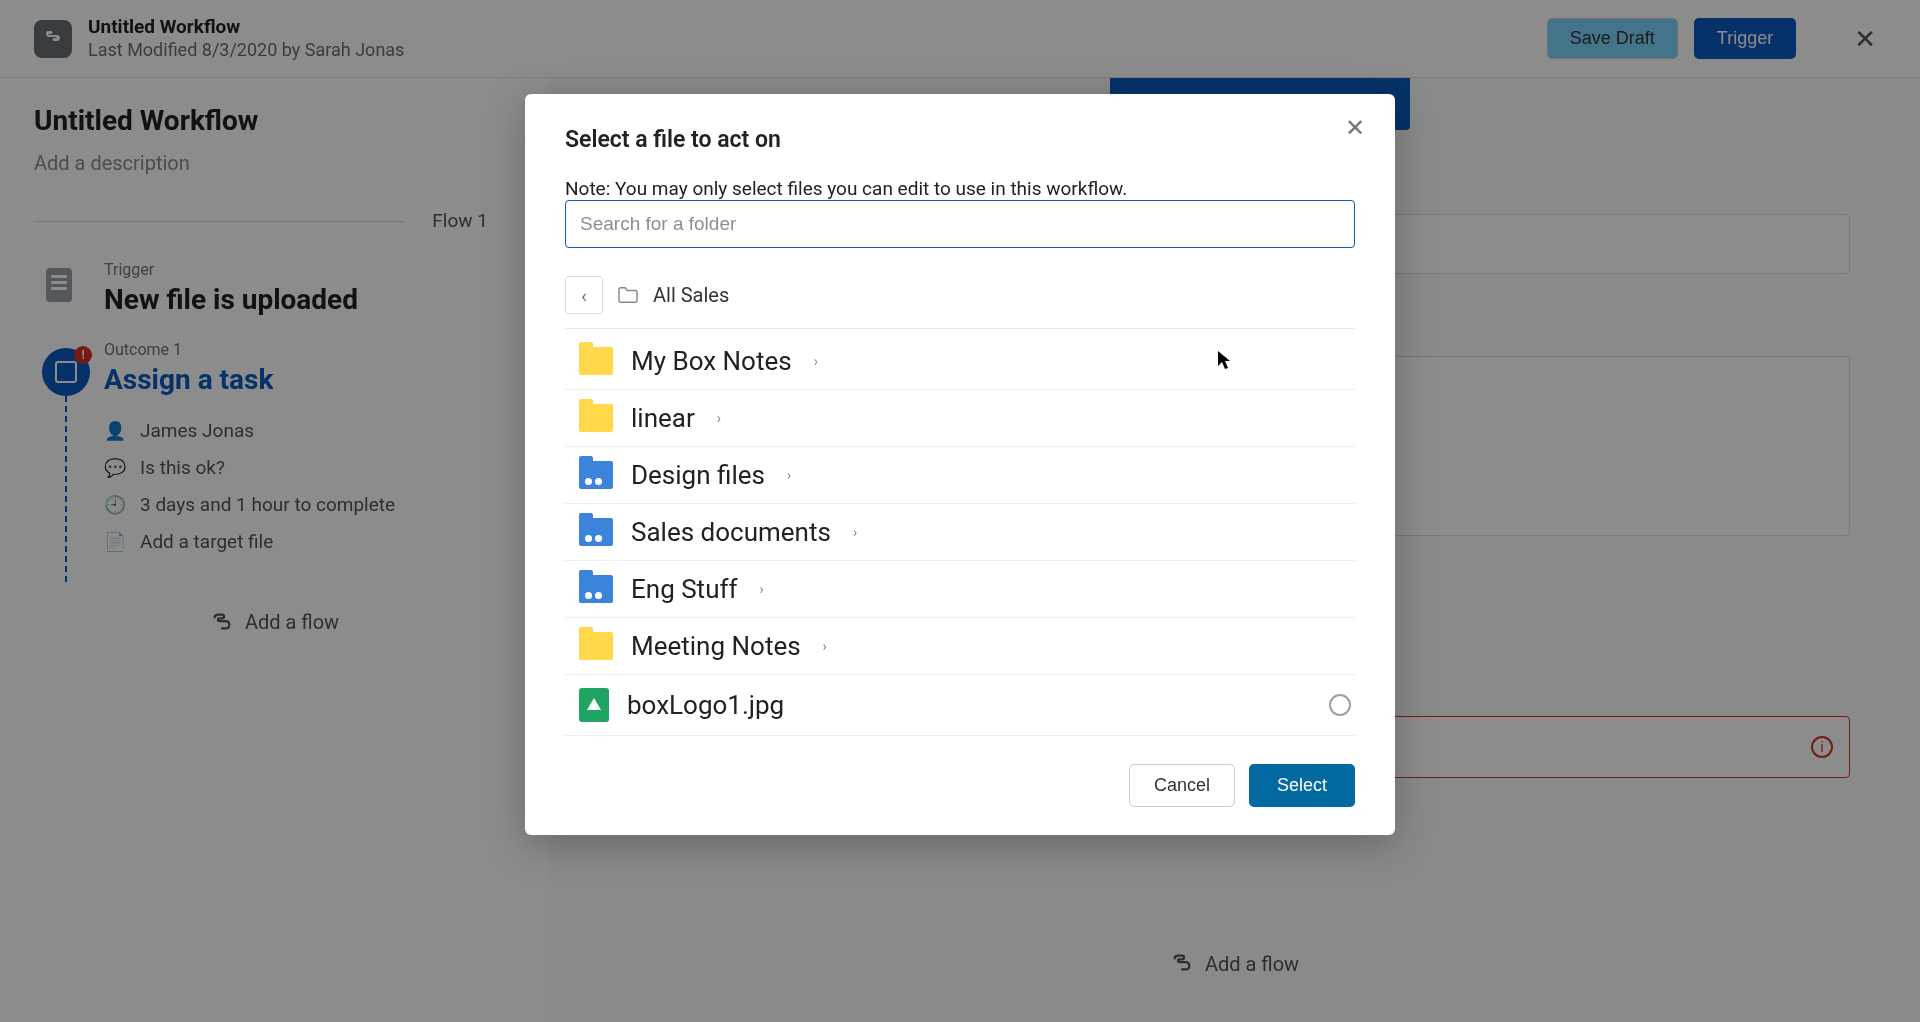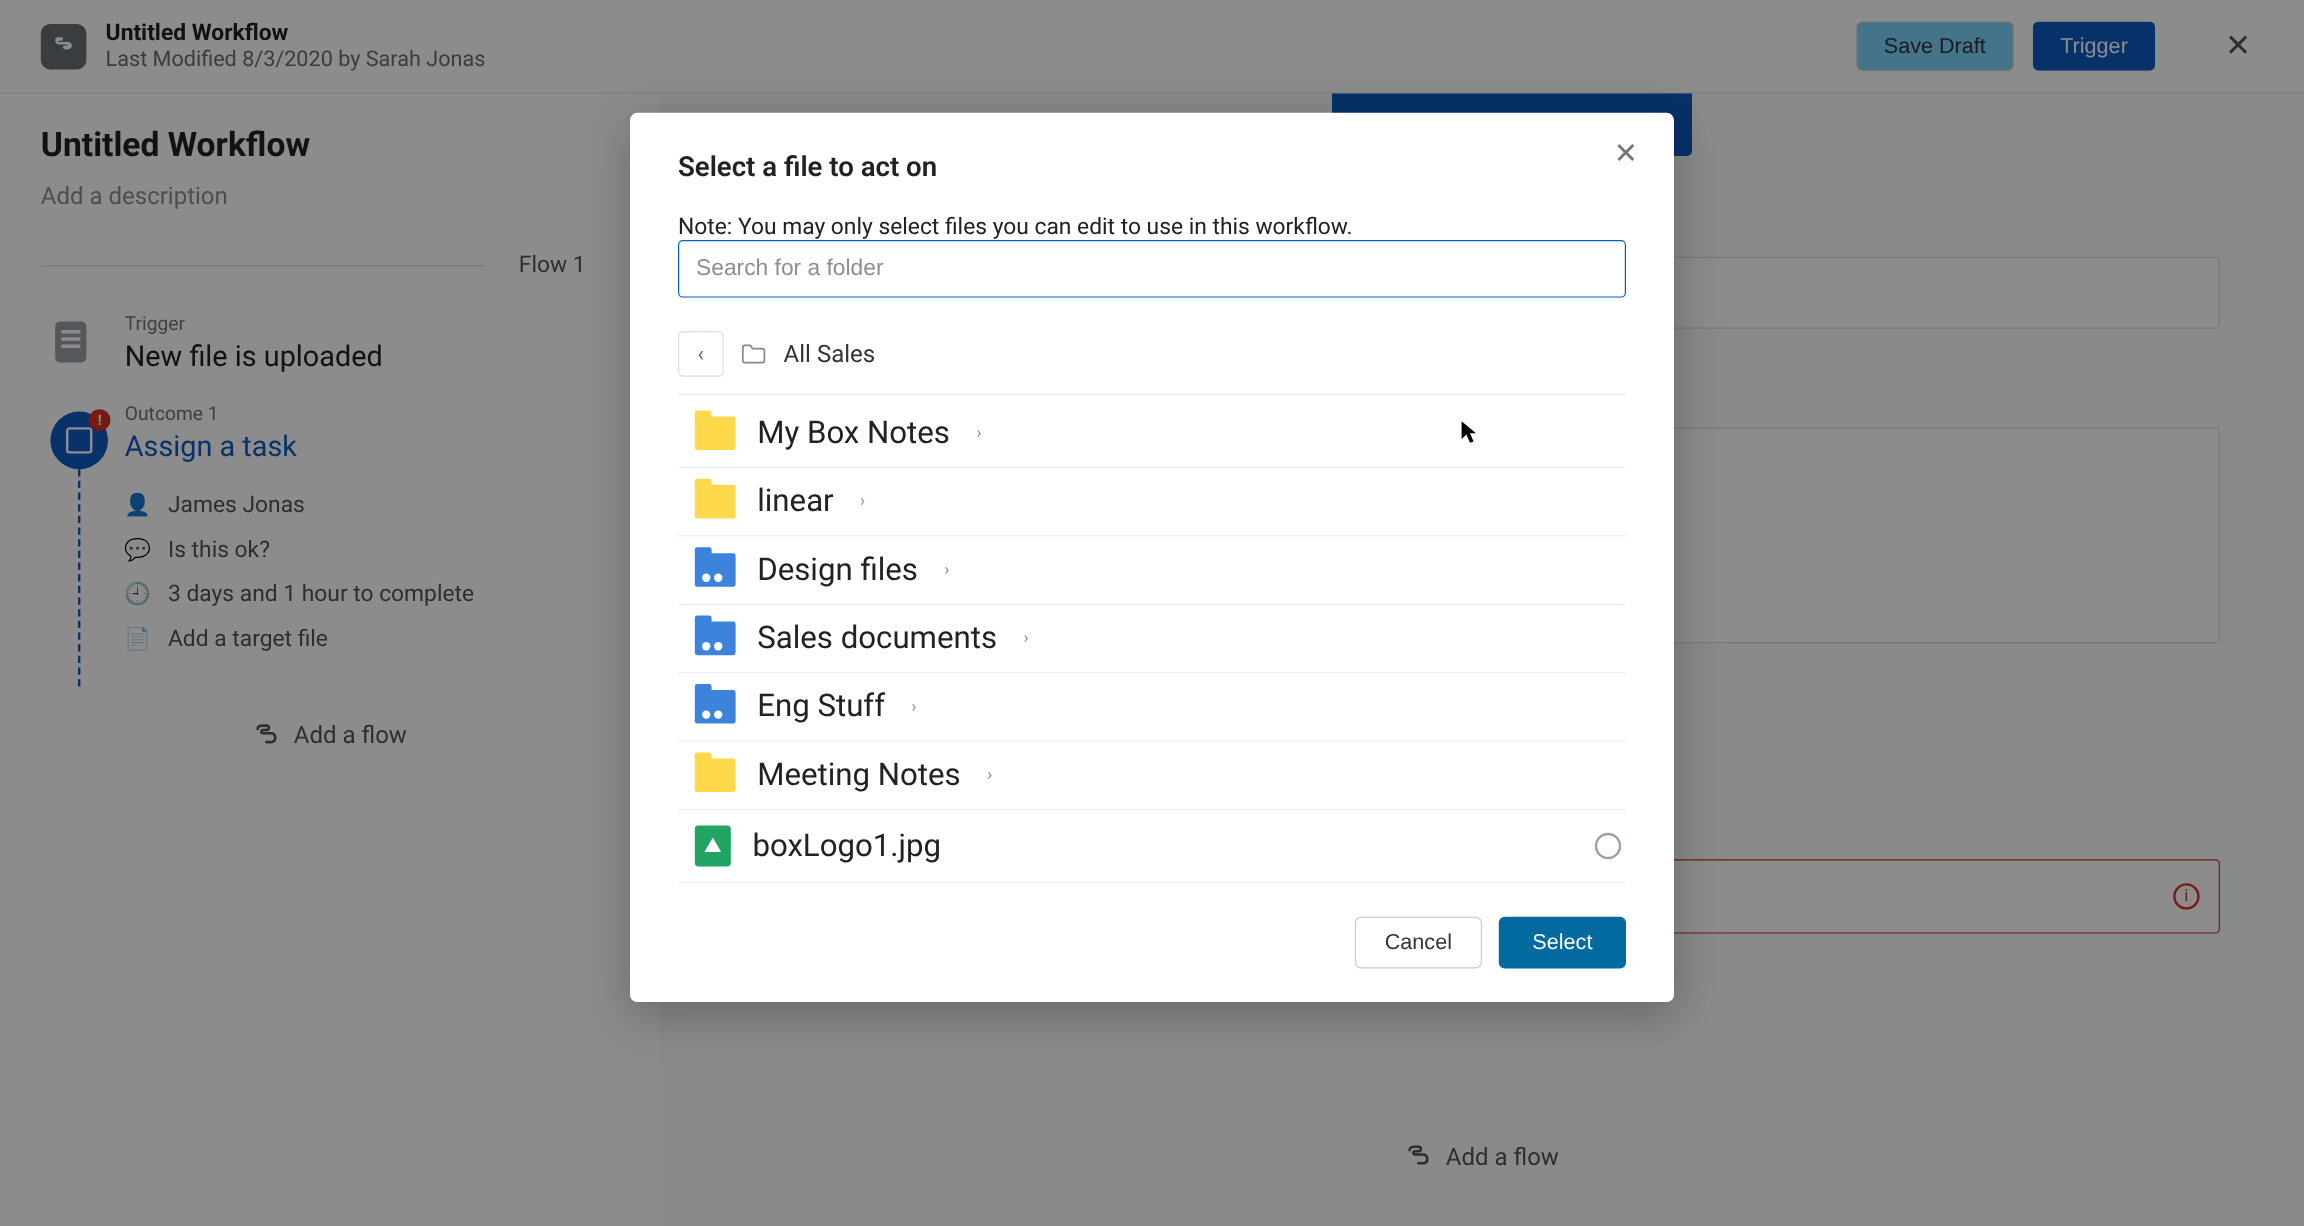--- a/index.html
+++ b/index.html
@@ -98,21 +98,21 @@
   }
   .icon-outcome::before{
     content:""; width:18px; height:18px; border:2px solid #fff; border-radius:3px; display:block;
   }
   .badge-alert{
     position:absolute; top:-2px; right:-2px; width:18px; height:18px; border-radius:50%;
     background:#d93025; color:#fff; font-size:12px; font-weight:700;
     display:flex; align-items:center; justify-content:center;
   }
   .step-label { font-size: 16px; color: #777; margin-bottom: 4px; }
-  .step-title { font-size: 24px; font-weight: 400; }
+  .step-title { font-size: 28px; font-weight: 700; }
   .step-title.blue { color: #0b5cc0; }
   .connector {
     position:absolute; left:-39px; top:56px; bottom:-18px; width:0;
     border-left: 2px dashed #0b5cc0;
   }
   .detail-list { margin-top: 16px; }
   .detail {
     display: flex; align-items: center; gap: 14px;
     font-size: 19px; color: #555; padding: 7px 0;
   }

